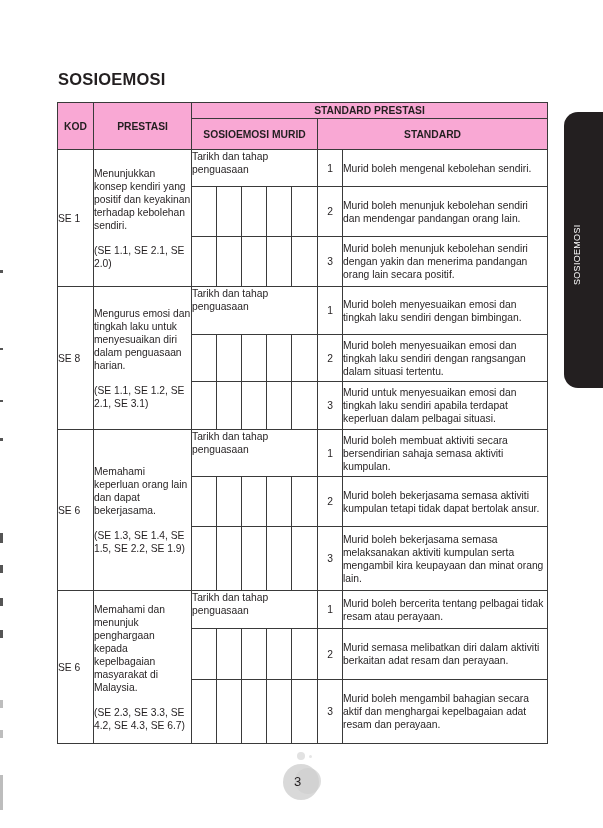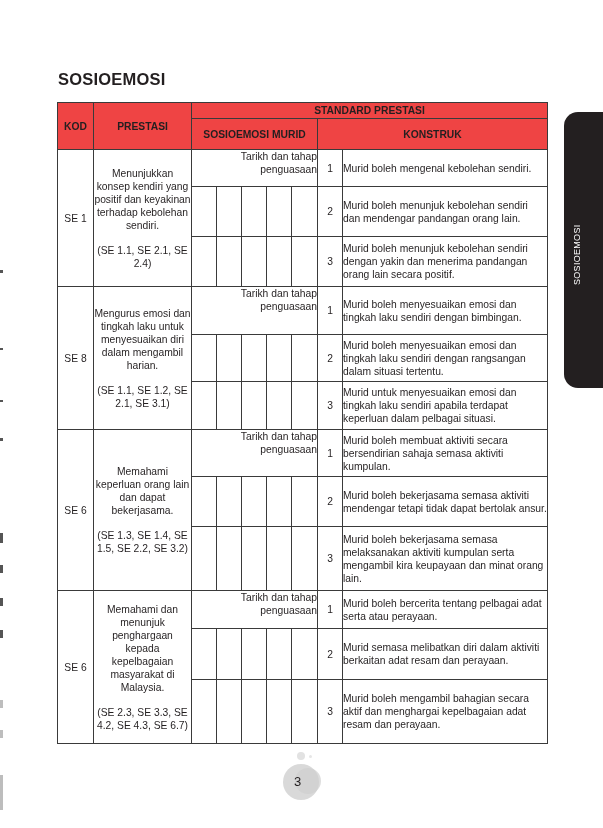--- a/index.html
+++ b/index.html
@@ -10,27 +10,27 @@
   .page-title {
     position:absolute; left:58px; top:70px; font-size:16.5px; font-weight:bold; letter-spacing:0.2px;
   }
   table.grid {
     position:absolute; left:57px; top:102px; width:490px;
     border-collapse:collapse; table-layout:fixed;
   }
   table.grid td, table.grid th {
     border:1px solid #3a3a3a; padding:0; font-size:10.3px; line-height:13px;
   }
-  table.grid th { background:#ef4444; font-weight:bold; text-align:center; }
+  table.grid th { background:#f9a8d4; font-weight:bold; text-align:center; }
   th.std { height:15px; }
   th.sub { height:30px; }
-  td.kod { text-align:center; vertical-align:middle; }
-  td.konstruk { text-align:center; vertical-align:middle; padding:0 3px; }
+  td.kod { text-align:left; vertical-align:middle; }
+  td.konstruk { text-align:left; vertical-align:middle; padding:0 3px; }
   td.konstruk .ref { margin-top:12px; display:block; }
-  td.tarikh { text-align:right; vertical-align:top; padding-top:5px;margin-top:28px; }
+  td.tarikh { text-align:left; vertical-align:top; padding-top:5px;margin-top:28px; }
   td.blank { background:#fff; }
   td.num { text-align:center; vertical-align:middle; }
   td.taf { text-align:left; vertical-align:middle; padding:3px 4px 3px 6px; }
 
   .side-tab {
     position:absolute; left:564px; top:112px; width:50px; height:276px;
     background:#231f20; border-radius:14px 0 0 14px;
   }
   .side-tab-label {
     position:absolute; left:565px; top:250px; width:24px; height:0;
@@ -68,30 +68,30 @@
     <col style="width:205px">
   </colgroup>
   <thead>
     <tr>
       <th rowspan="2">KOD</th>
       <th rowspan="2">PRESTASI</th>
       <th colspan="7" class="std">STANDARD PRESTASI</th>
     </tr>
     <tr>
       <th colspan="5" class="sub">SOSIOEMOSI MURID</th>
-      <th colspan="2" class="sub">KONSTRUK</th>
+      <th colspan="2" class="sub">STANDARD</th>
     </tr>
   </thead>
   <tbody>
 
     <tr style="height:37px">
       <td rowspan="3" class="kod">SE 1</td>
       <td rowspan="3" class="konstruk">
         <span>Menunjukkan konsep kendiri yang positif dan keyakinan terhadap kebolehan sendiri.</span>
-        <span class="ref">(SE 1.1, SE 2.1, SE 2.4)</span>
+        <span class="ref">(SE 1.1, SE 2.1, SE 2.0)</span>
       </td>
       <td colspan="5" class="tarikh">Tarikh dan tahap penguasaan</td>
       <td class="num">1</td>
       <td class="taf">Murid boleh mengenal kebolehan sendiri.</td>
     </tr>
     <tr style="height:50px">
       <td class="blank"></td>
         <td class="blank"></td>
         <td class="blank"></td>
         <td class="blank"></td>
@@ -105,21 +105,21 @@
         <td class="blank"></td>
         <td class="blank"></td>
         <td class="blank"></td>
       <td class="num">3</td>
       <td class="taf">Murid boleh menunjuk kebolehan sendiri dengan yakin dan menerima pandangan orang lain secara positif.</td>
     </tr>
 
     <tr style="height:48px">
       <td rowspan="3" class="kod">SE 8</td>
       <td rowspan="3" class="konstruk">
-        <span>Mengurus emosi dan tingkah laku untuk menyesuaikan diri dalam mengambil harian.</span>
+        <span>Mengurus emosi dan tingkah laku untuk menyesuaikan diri dalam penguasaan harian.</span>
         <span class="ref">(SE 1.1, SE 1.2, SE 2.1, SE 3.1)</span>
       </td>
       <td colspan="5" class="tarikh">Tarikh dan tahap penguasaan</td>
       <td class="num">1</td>
       <td class="taf">Murid boleh menyesuaikan emosi dan tingkah laku sendiri dengan bimbingan.</td>
     </tr>
     <tr style="height:47px">
       <td class="blank"></td>
         <td class="blank"></td>
         <td class="blank"></td>
@@ -135,54 +135,54 @@
         <td class="blank"></td>
         <td class="blank"></td>
       <td class="num">3</td>
       <td class="taf">Murid untuk menyesuaikan emosi dan tingkah laku sendiri apabila terdapat keperluan dalam pelbagai situasi.</td>
     </tr>
 
     <tr style="height:47px">
       <td rowspan="3" class="kod">SE 6</td>
       <td rowspan="3" class="konstruk">
         <span>Memahami keperluan orang lain dan dapat bekerjasama.</span>
-        <span class="ref">(SE 1.3, SE 1.4, SE 1.5, SE 2.2, SE 3.2)</span>
+        <span class="ref">(SE 1.3, SE 1.4, SE 1.5, SE 2.2, SE 1.9)</span>
       </td>
       <td colspan="5" class="tarikh">Tarikh dan tahap penguasaan</td>
       <td class="num">1</td>
       <td class="taf">Murid boleh membuat aktiviti secara bersendirian sahaja semasa aktiviti kumpulan.</td>
     </tr>
     <tr style="height:50px">
       <td class="blank"></td>
         <td class="blank"></td>
         <td class="blank"></td>
         <td class="blank"></td>
         <td class="blank"></td>
       <td class="num">2</td>
-      <td class="taf">Murid boleh bekerjasama semasa aktiviti mendengar tetapi tidak dapat bertolak ansur.</td>
+      <td class="taf">Murid boleh bekerjasama semasa aktiviti kumpulan tetapi tidak dapat bertolak ansur.</td>
     </tr>
     <tr style="height:64px">
       <td class="blank"></td>
         <td class="blank"></td>
         <td class="blank"></td>
         <td class="blank"></td>
         <td class="blank"></td>
       <td class="num">3</td>
       <td class="taf">Murid boleh bekerjasama semasa melaksanakan aktiviti kumpulan serta mengambil kira keupayaan dan minat orang lain.</td>
     </tr>
 
     <tr style="height:38px">
       <td rowspan="3" class="kod">SE 6</td>
       <td rowspan="3" class="konstruk">
         <span>Memahami dan menunjuk penghargaan kepada kepelbagaian masyarakat di Malaysia.</span>
         <span class="ref">(SE 2.3, SE 3.3, SE 4.2, SE 4.3, SE 6.7)</span>
       </td>
       <td colspan="5" class="tarikh">Tarikh dan tahap penguasaan</td>
       <td class="num">1</td>
-      <td class="taf">Murid boleh bercerita tentang pelbagai adat serta atau perayaan.</td>
+      <td class="taf">Murid boleh bercerita tentang pelbagai tidak resam atau perayaan.</td>
     </tr>
     <tr style="height:51px">
       <td class="blank"></td>
         <td class="blank"></td>
         <td class="blank"></td>
         <td class="blank"></td>
         <td class="blank"></td>
       <td class="num">2</td>
       <td class="taf">Murid semasa melibatkan diri dalam aktiviti berkaitan adat resam dan perayaan.</td>
     </tr>

